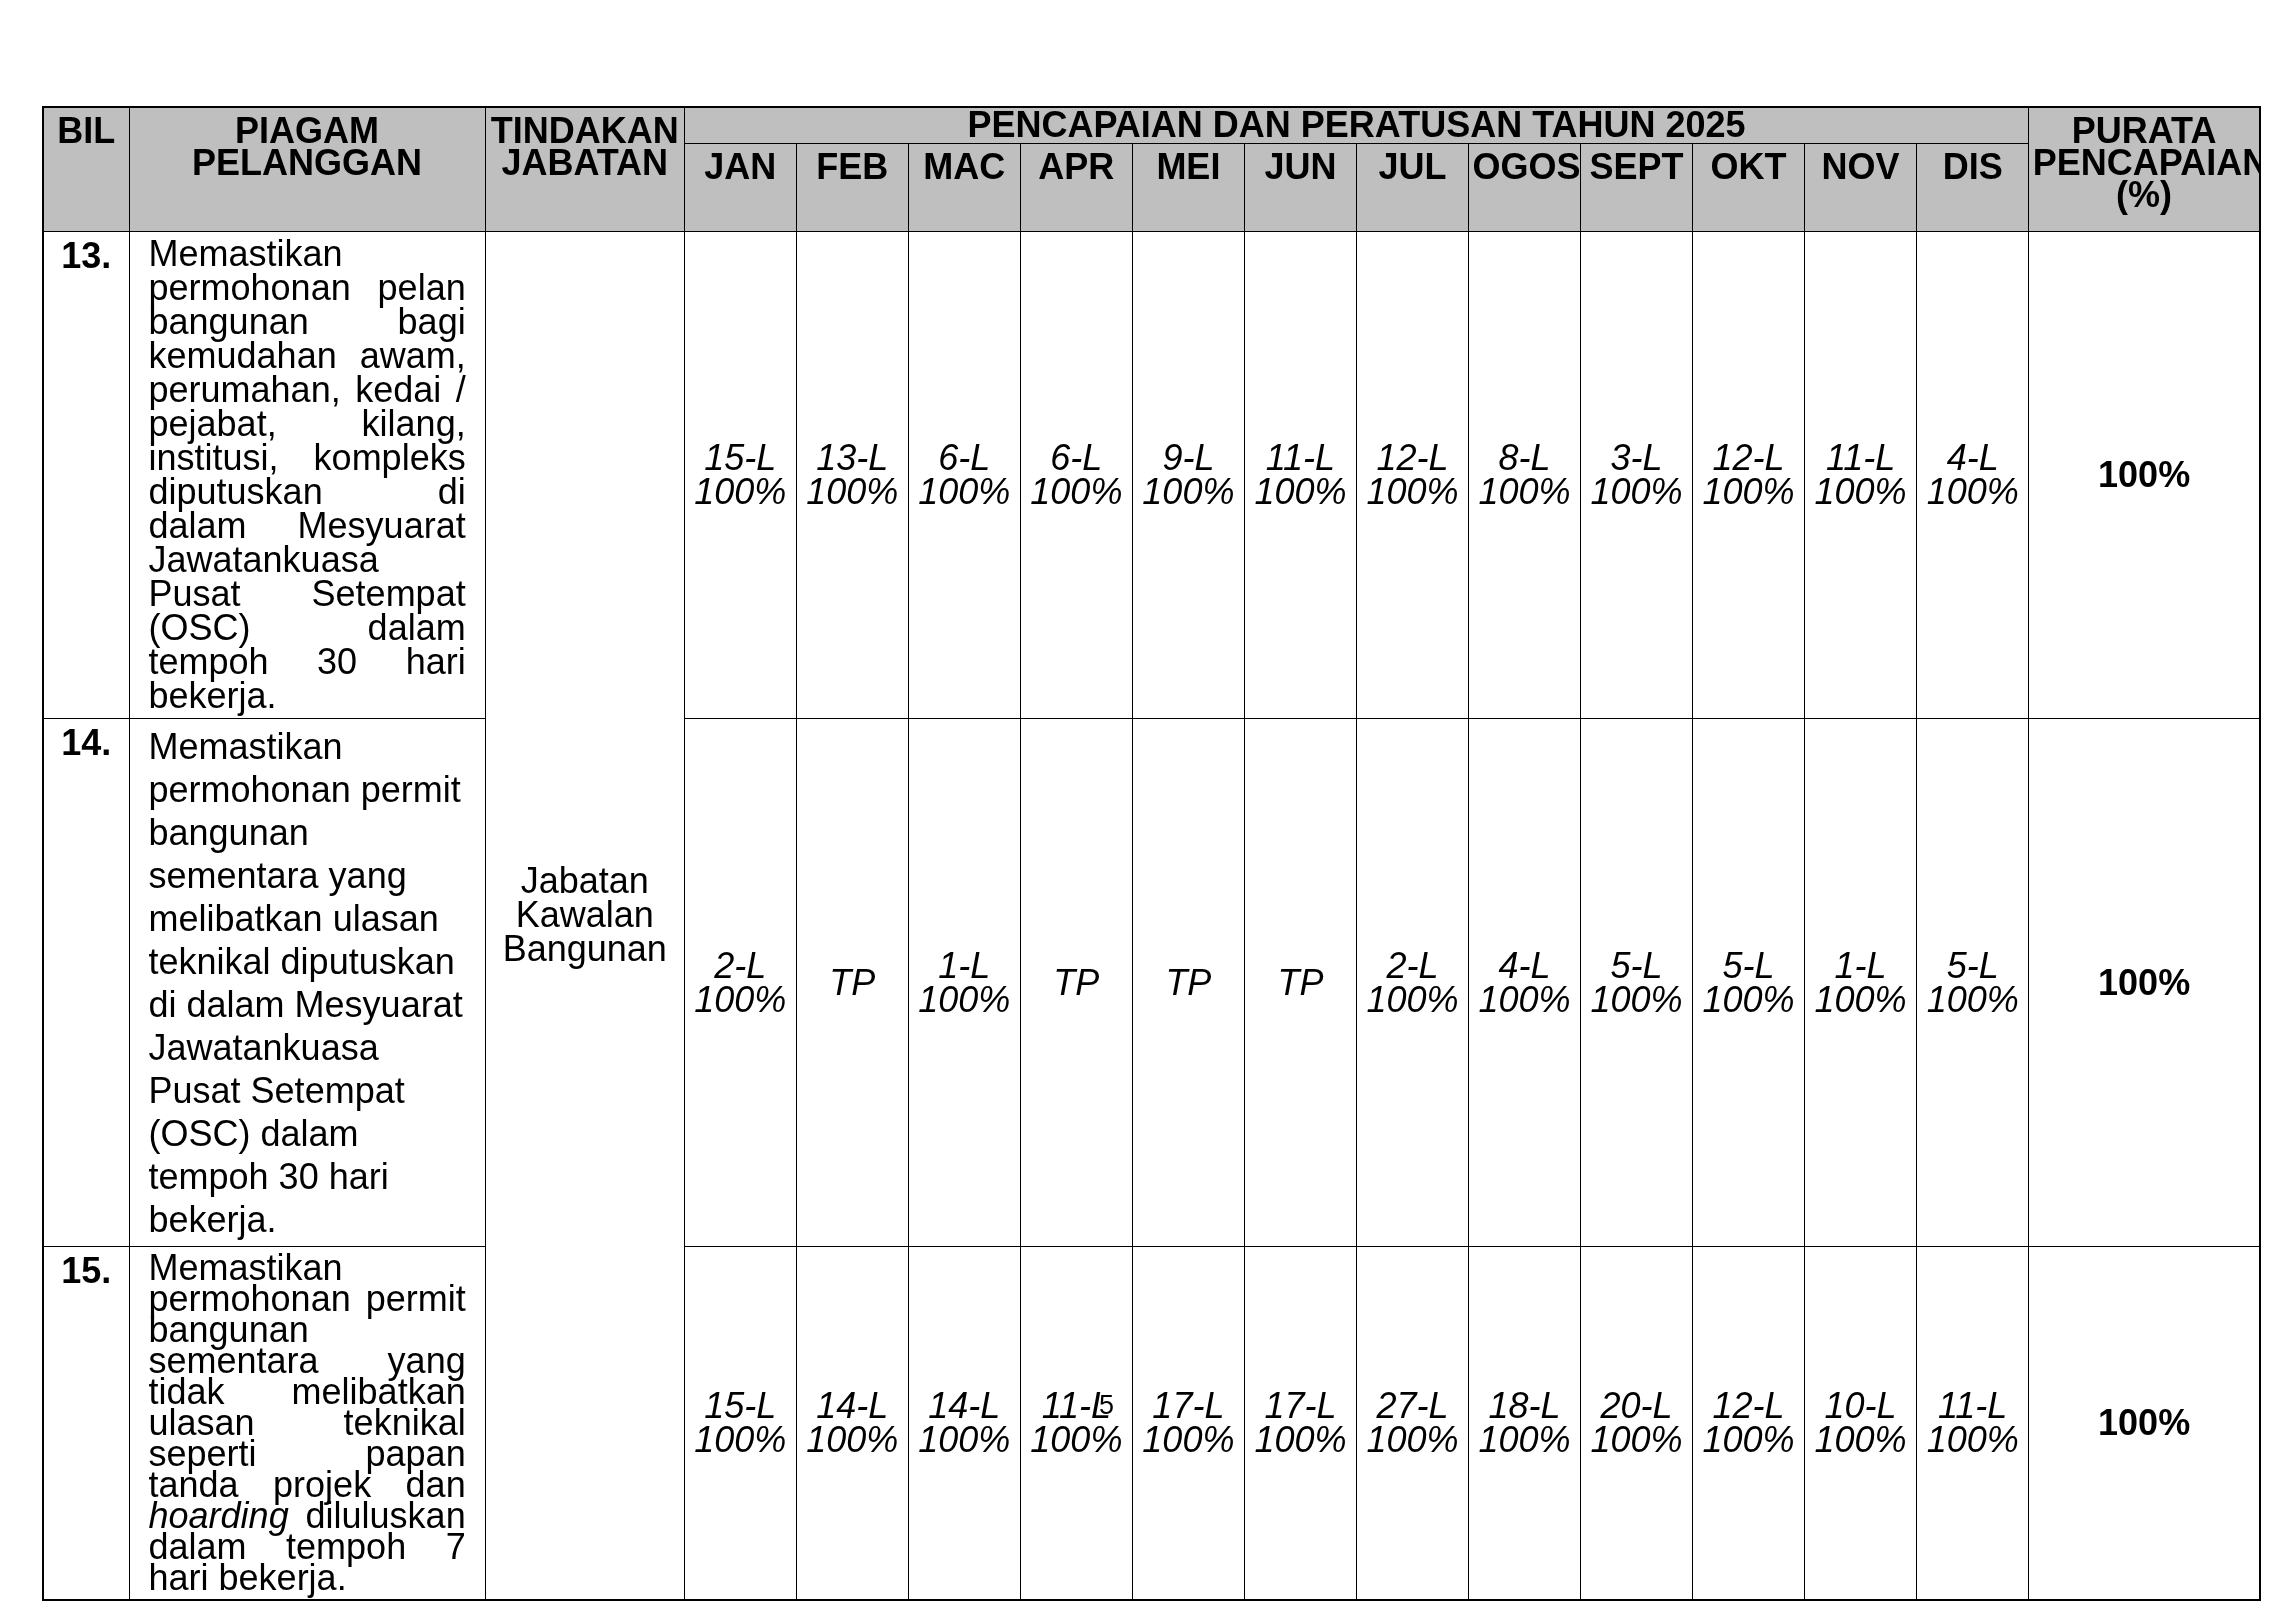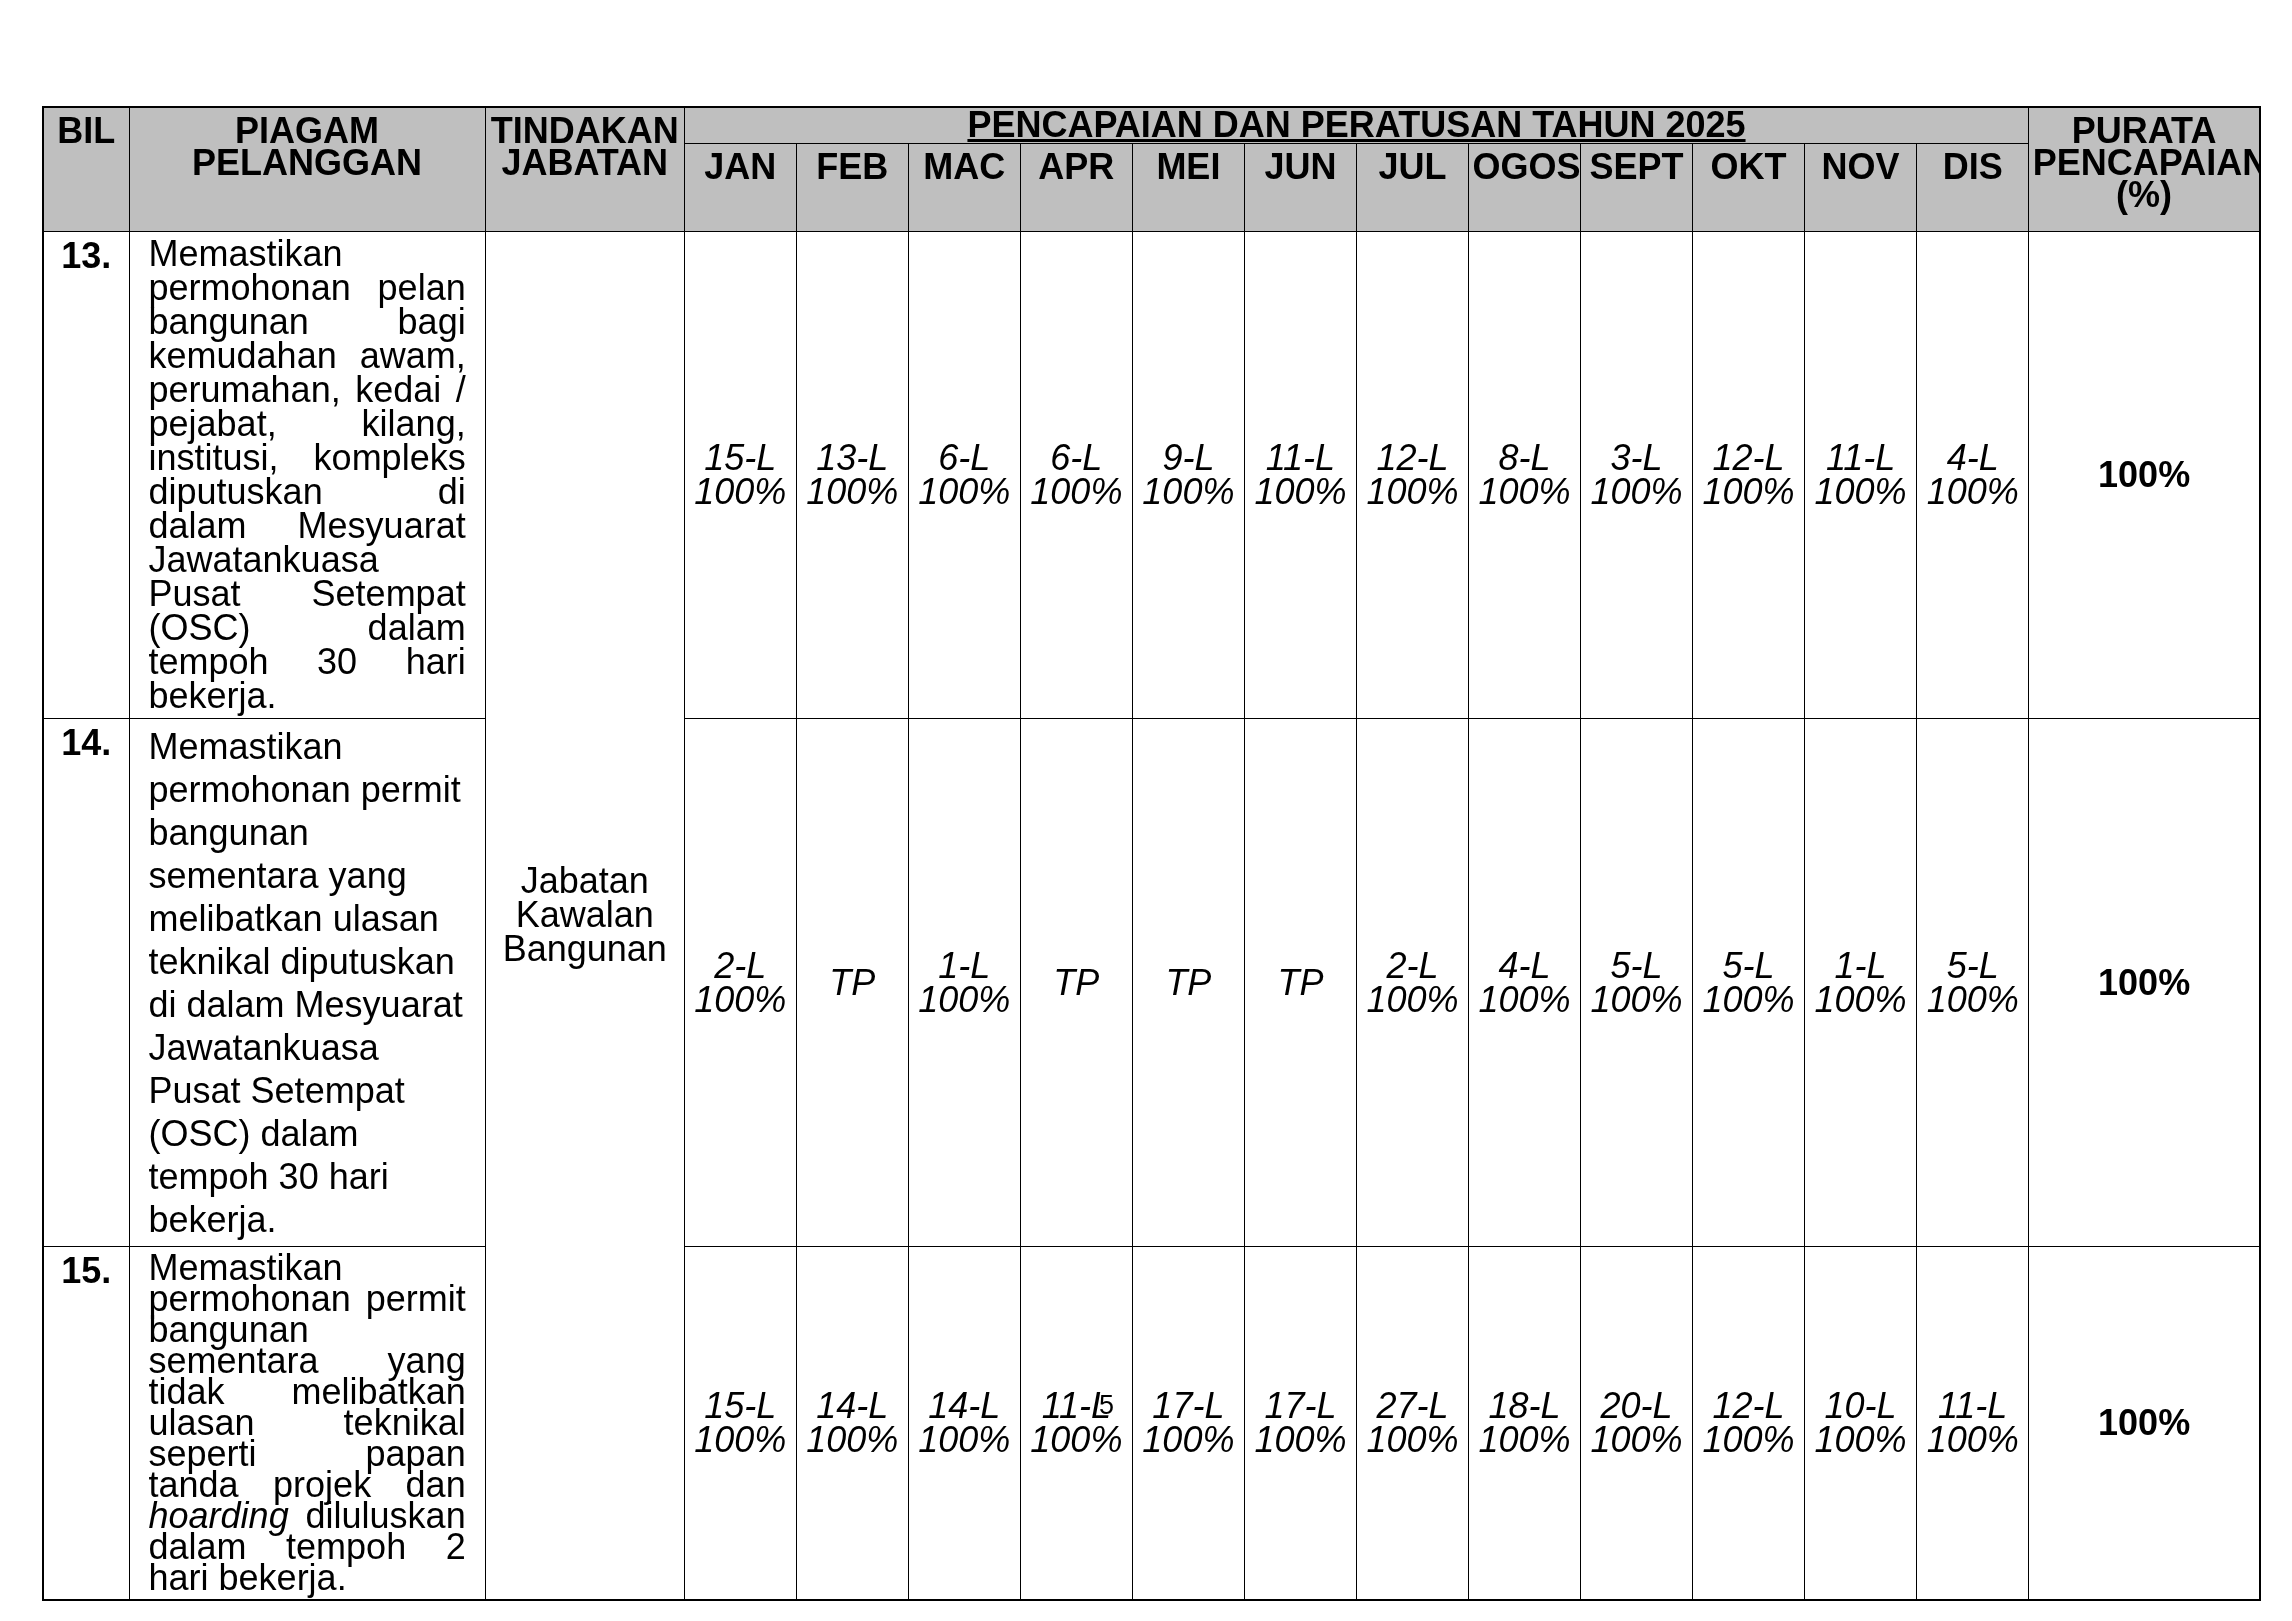--- a/index.html
+++ b/index.html
@@ -21,21 +21,21 @@
   .doc-table th,.doc-table td{
     border:1.8px solid var(--border-color);
     overflow:hidden;
   }
   .doc-table th{
     background:var(--header-bg);
     font-weight:bold;font-size:36px;line-height:32px;
     vertical-align:top;padding:7.2px 3.6px 0 3.6px;text-align:center;
   }
   th.pencapaian-span{
-    vertical-align:middle;padding:0 11px;line-height:32px;text-decoration:underline;
+    vertical-align:middle;padding:0 11px;line-height:32px;
   }
   td{font-size:36px;}
   td.bil-cell{
     vertical-align:top;text-align:center;font-weight:bold;
     padding-top:7.2px;line-height:34px;
   }
   td.piagam-cell{
     vertical-align:top;padding:5.4px 19px 5.4px 19px;
   }
   td.piagam-justify{text-align:justify;line-height:34px;}
@@ -215,21 +215,21 @@
     <td class="month-cell">
           <span>5-L</span>
           <span>100%</span>
         </td>
     <td class="purata-cell">100%</td>
   </tr>
 
   <tr style="height:289px">
     <td class="bil-cell">15.</td>
     <td class="piagam-cell piagam-justify-tight">
-      <span>Memastikan permohonan permit bangunan sementara yang tidak melibatkan ulasan teknikal seperti papan tanda projek dan </span><span class="italic">hoarding</span><span> diluluskan dalam tempoh 2 hari bekerja.</span>
+      <span>Memastikan permohonan permit bangunan sementara yang tidak melibatkan ulasan teknikal seperti papan tanda projek dan </span><span class="italic">hoarding</span><span> diluluskan dalam tempoh 7 hari bekerja.</span>
     </td>
     <td class="month-cell">
           <span>15-L</span>
           <span>100%</span>
         </td>
     <td class="month-cell">
           <span>14-L</span>
           <span>100%</span>
         </td>
     <td class="month-cell">

